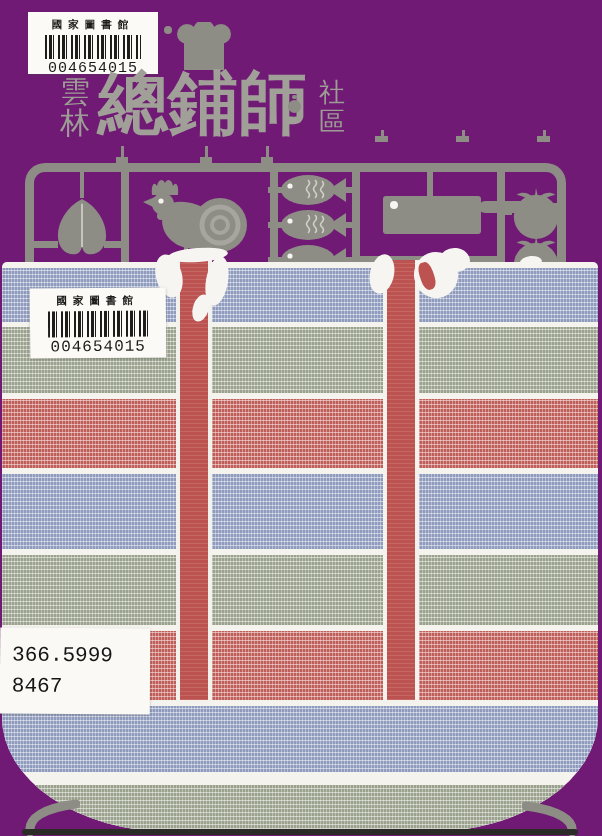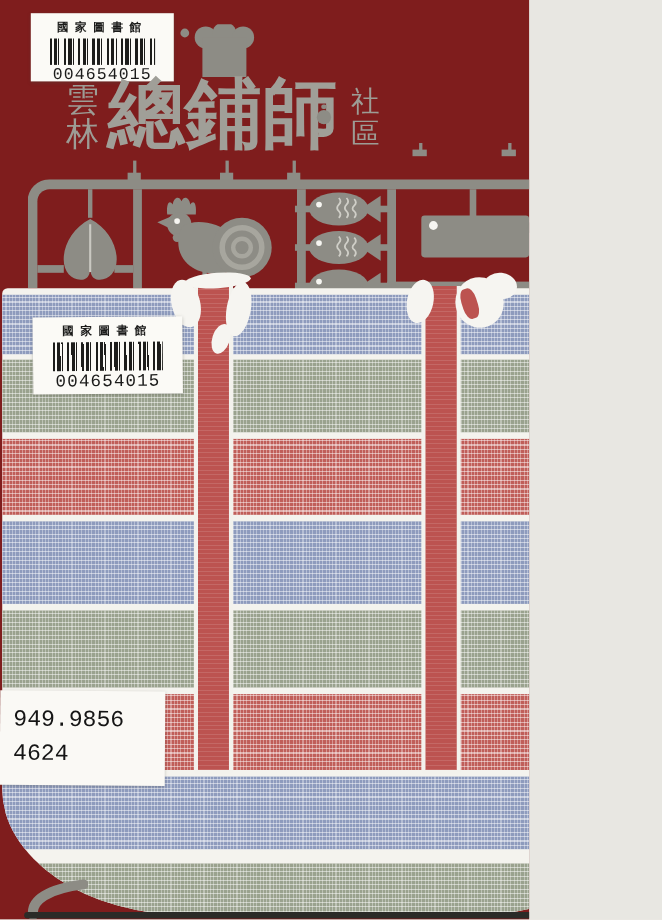--- a/index.html
+++ b/index.html
@@ -1,16 +1,16 @@
 <!DOCTYPE html>
 <html><head>
 <meta charset="utf-8">
 <style>
   html,body{margin:0;padding:0;background:#e8e7e2;}
-  .page{position:relative;width:481px;height:836px;background:#7f1d1d;overflow:hidden;
+  .page{position:relative;width:602px;height:836px;background:#701a75;overflow:hidden;
         font-family:"Liberation Sans",sans-serif;}
   .abs{position:absolute;}
   .sprue{position:absolute;background:#8d8c85;}
   
   .stack{position:absolute;color:#9d9c95;font-weight:300;text-align:center;}
   .bigtitle{position:absolute;color:#a09f98;font-weight:700;white-space:nowrap;}
   .banner{position:absolute;left:340px;top:140px;width:238px;height:28px;background:#8d8c85;
           border-radius:3px;color:#f4f3ee;font-size:15px;letter-spacing:7px;line-height:29px;
           text-align:center;padding-left:7px;box-sizing:border-box;}
   .tline{position:absolute;width:3px;background:#8d8c85;}
@@ -198,18 +198,18 @@
   <div class="abs" style="left:420px;top:262px;width:14px;height:28px;background:#bc5350;border-radius:40%;transform:rotate(-18deg);"></div>
   <div class="blob" style="left:520px;top:256px;width:22px;height:12px;transform:rotate(-6deg);"></div>
 
   <div class="lib-label" style="left:30px;top:288px;width:136px;height:70px;transform:rotate(-.5deg);">
     <div class="lib-name">國家圖書館</div>
     <div class="barcode" style="width:100px;height:26px;"></div>
     <div class="bc-num" style="font-size:16px;">004654015</div>
   </div>
 
   <div class="call-label">
-    <div>949.9856</div>
-    <div>4624</div>
+    <div>366.5999</div>
+    <div>8467</div>
   </div>
 
   <div class="strip"></div>
 </div>
 
 </body></html>

